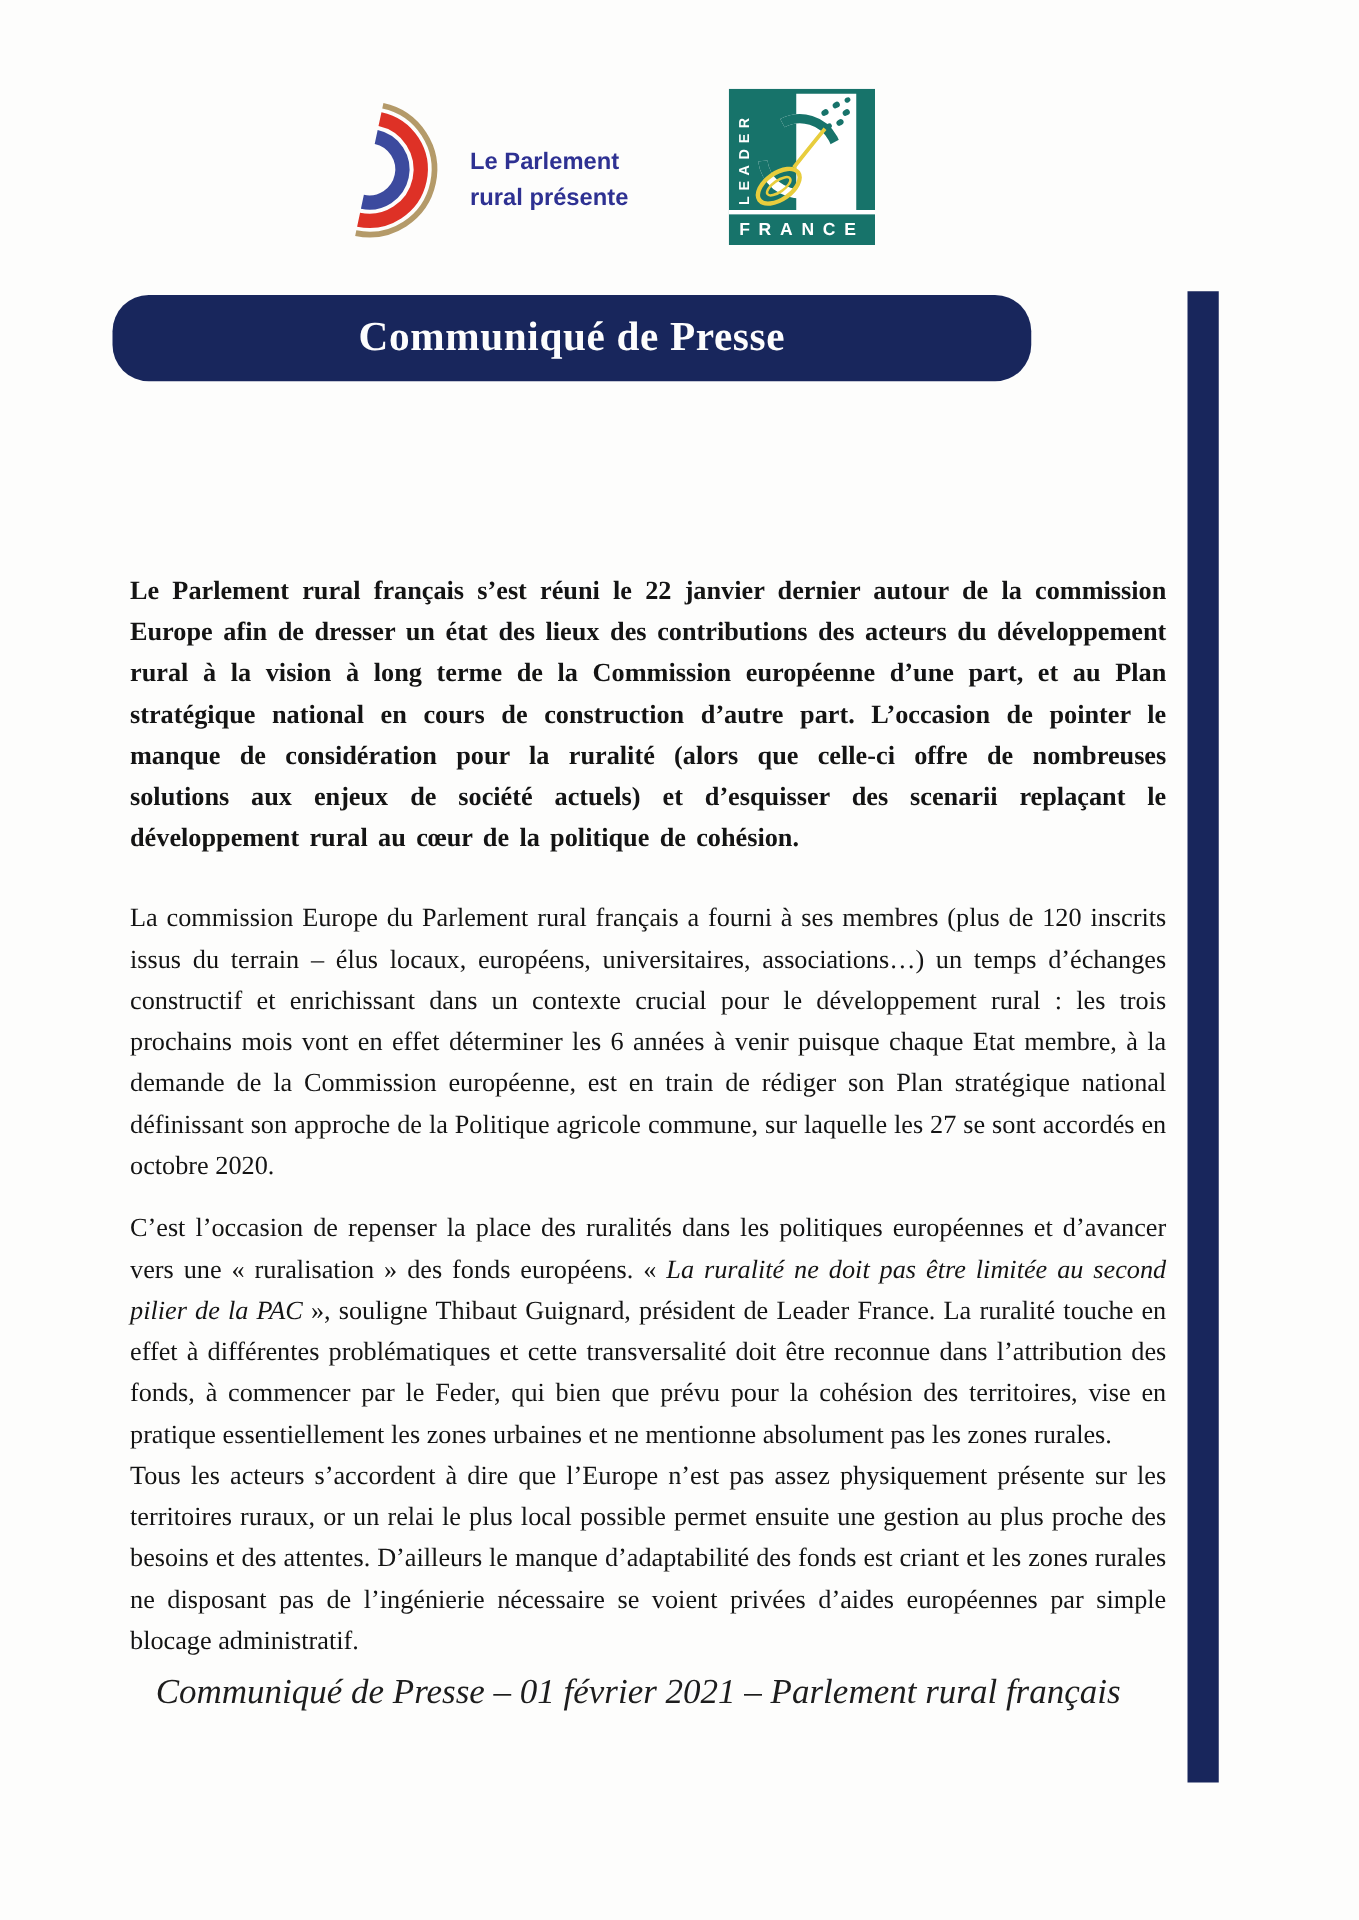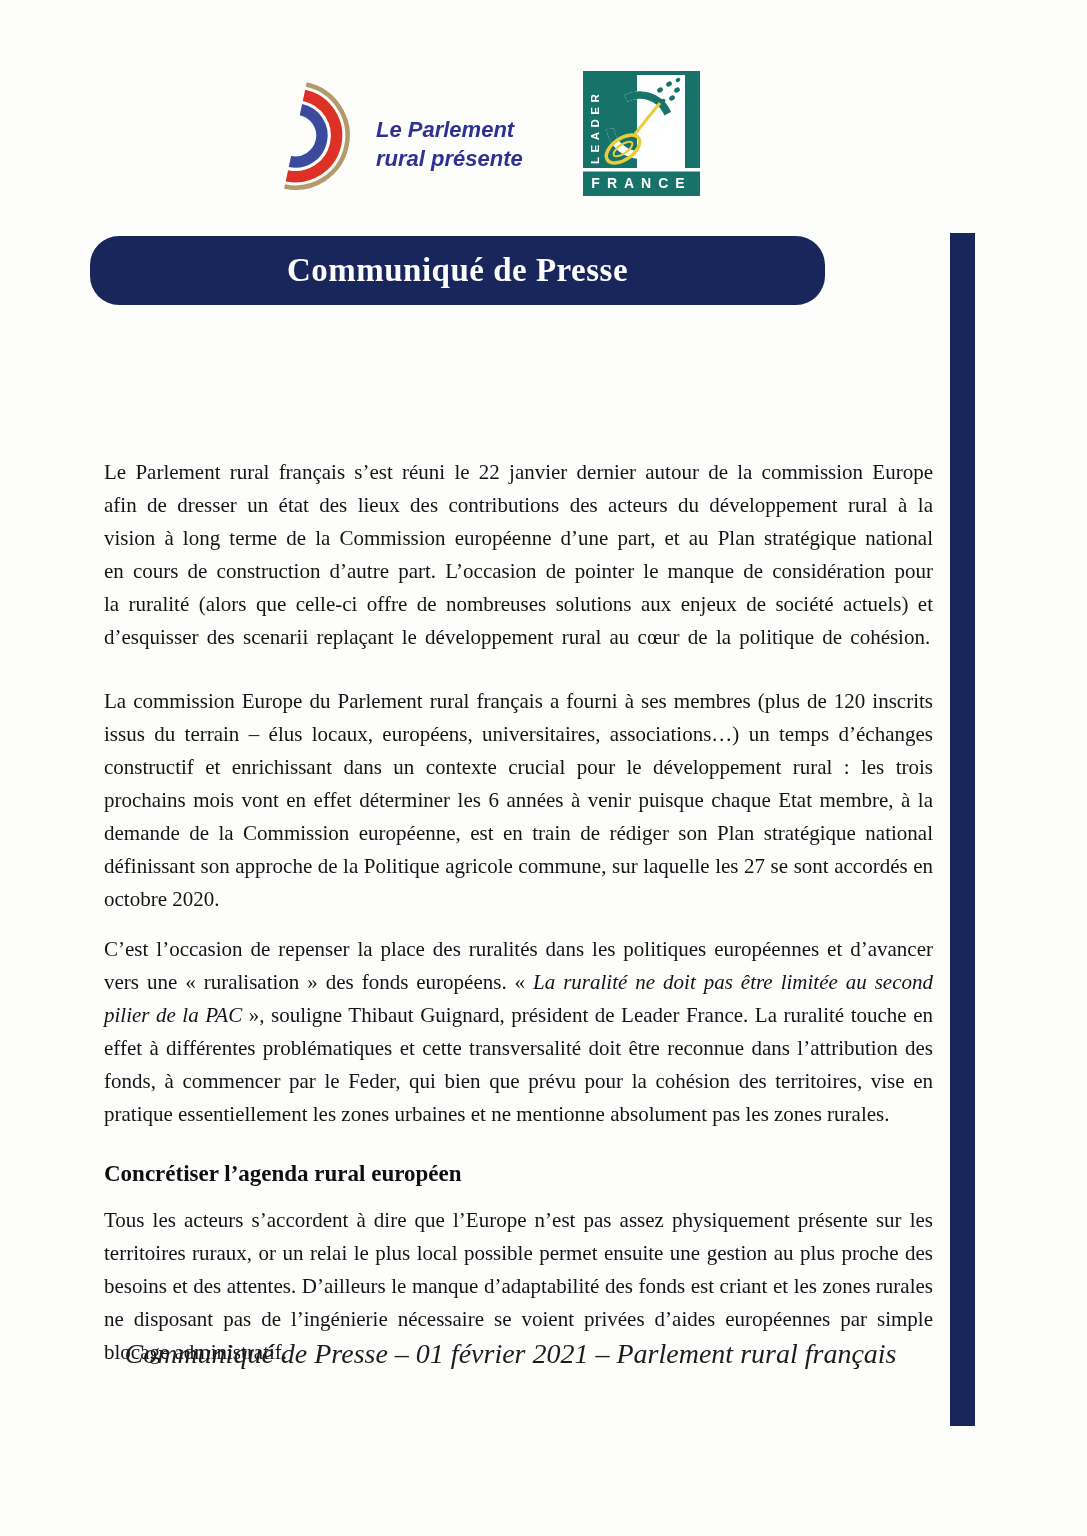--- a/index.html
+++ b/index.html
@@ -13,23 +13,22 @@
   }
   
   .prf-logo{
     position:absolute;left:268px;top:70px;
     display:flex;align-items:center;
   }
   .prf-text{
     margin-left:12px;margin-top:16px;
     font-family:"Liberation Sans", sans-serif;
     font-weight:700;
-    font-size:22px;line-height:29px;
+    font-size:19px;line-height:29px;
     color:#2e3192;
-    font-style:italic;
   }
   .leader-logo{
     position:absolute;left:583px;top:71px;
     width:117px;height:125px;
   }
   
   .banner{
     position:absolute;left:90px;top:236px;
     width:735px;height:69px;
     background:#18265c;
@@ -57,21 +56,21 @@
   .content{
     position:absolute;left:104px;top:456px;width:829px;
     color:#141414;
   }
   .content p{
     margin:0;
     font-size:21px;line-height:33px;
     text-align:justify;
   }
   .intro{
-    font-weight:400;
+    font-weight:700;
     word-spacing:3px;
     margin-bottom:31px !important;
   }
   .p2{margin-bottom:17px !important;}
   .quote-italic{font-style:italic;}
   .section-heading{
     margin:30px 0 17px 0;
     font-size:23px;font-weight:700;color:#0e0e0e;
   }
   
@@ -141,19 +140,18 @@
     <span class="banner-title">Communiqué de Presse</span>
   </div>
 
   <div class="vbar"></div>
 
 
   <div class="content">
     <p class="intro">Le Parlement rural français s’est réuni le 22 janvier dernier autour de la commission Europe afin de dresser un état des lieux des contributions des acteurs du développement rural à la vision à long terme de la Commission européenne d’une part, et au Plan stratégique national en cours de construction d’autre part. L’occasion de pointer le manque de considération pour la ruralité (alors que celle-ci offre de nombreuses solutions aux enjeux de société actuels) et d’esquisser des scenarii replaçant le développement rural au cœur de la politique de cohésion.</p>
     <p class="p2">La commission Europe du Parlement rural français a fourni à ses membres (plus de 120 inscrits issus du terrain – élus locaux, européens, universitaires, associations…) un temps d’échanges constructif et enrichissant dans un contexte crucial pour le développement rural : les trois prochains mois vont en effet déterminer les 6 années à venir puisque chaque Etat membre, à la demande de la Commission européenne, est en train de rédiger son Plan stratégique national définissant son approche de la Politique agricole commune, sur laquelle les 27 se sont accordés en octobre 2020.</p>
     <p class="p3"><span>C’est l’occasion de repenser la place des ruralités dans les politiques européennes et d’avancer vers une « ruralisation » des fonds européens. « </span><span class="quote-italic">La ruralité ne doit pas être limitée au second pilier de la PAC</span><span> », souligne Thibaut Guignard, président de Leader France. La ruralité touche en effet à différentes problématiques et cette transversalité doit être reconnue dans l’attribution des fonds, à commencer par le Feder, qui bien que prévu pour la cohésion des territoires, vise en pratique essentiellement les zones urbaines et ne mentionne absolument pas les zones rurales.</span></p>
-    <h2 class="section-heading">Concrétiser l’agenda rural européen</h2>
     <p class="p4">Tous les acteurs s’accordent à dire que l’Europe n’est pas assez physiquement présente sur les territoires ruraux, or un relai le plus local possible permet ensuite une gestion au plus proche des besoins et des attentes. D’ailleurs le manque d’adaptabilité des fonds est criant et les zones rurales ne disposant pas de l’ingénierie nécessaire se voient privées d’aides européennes par simple blocage administratif.</p>
   </div>
 
   <div class="footer">Communiqué de Presse – 01 février 2021 – Parlement rural français</div>
 
 </div>
 
 </body></html>

